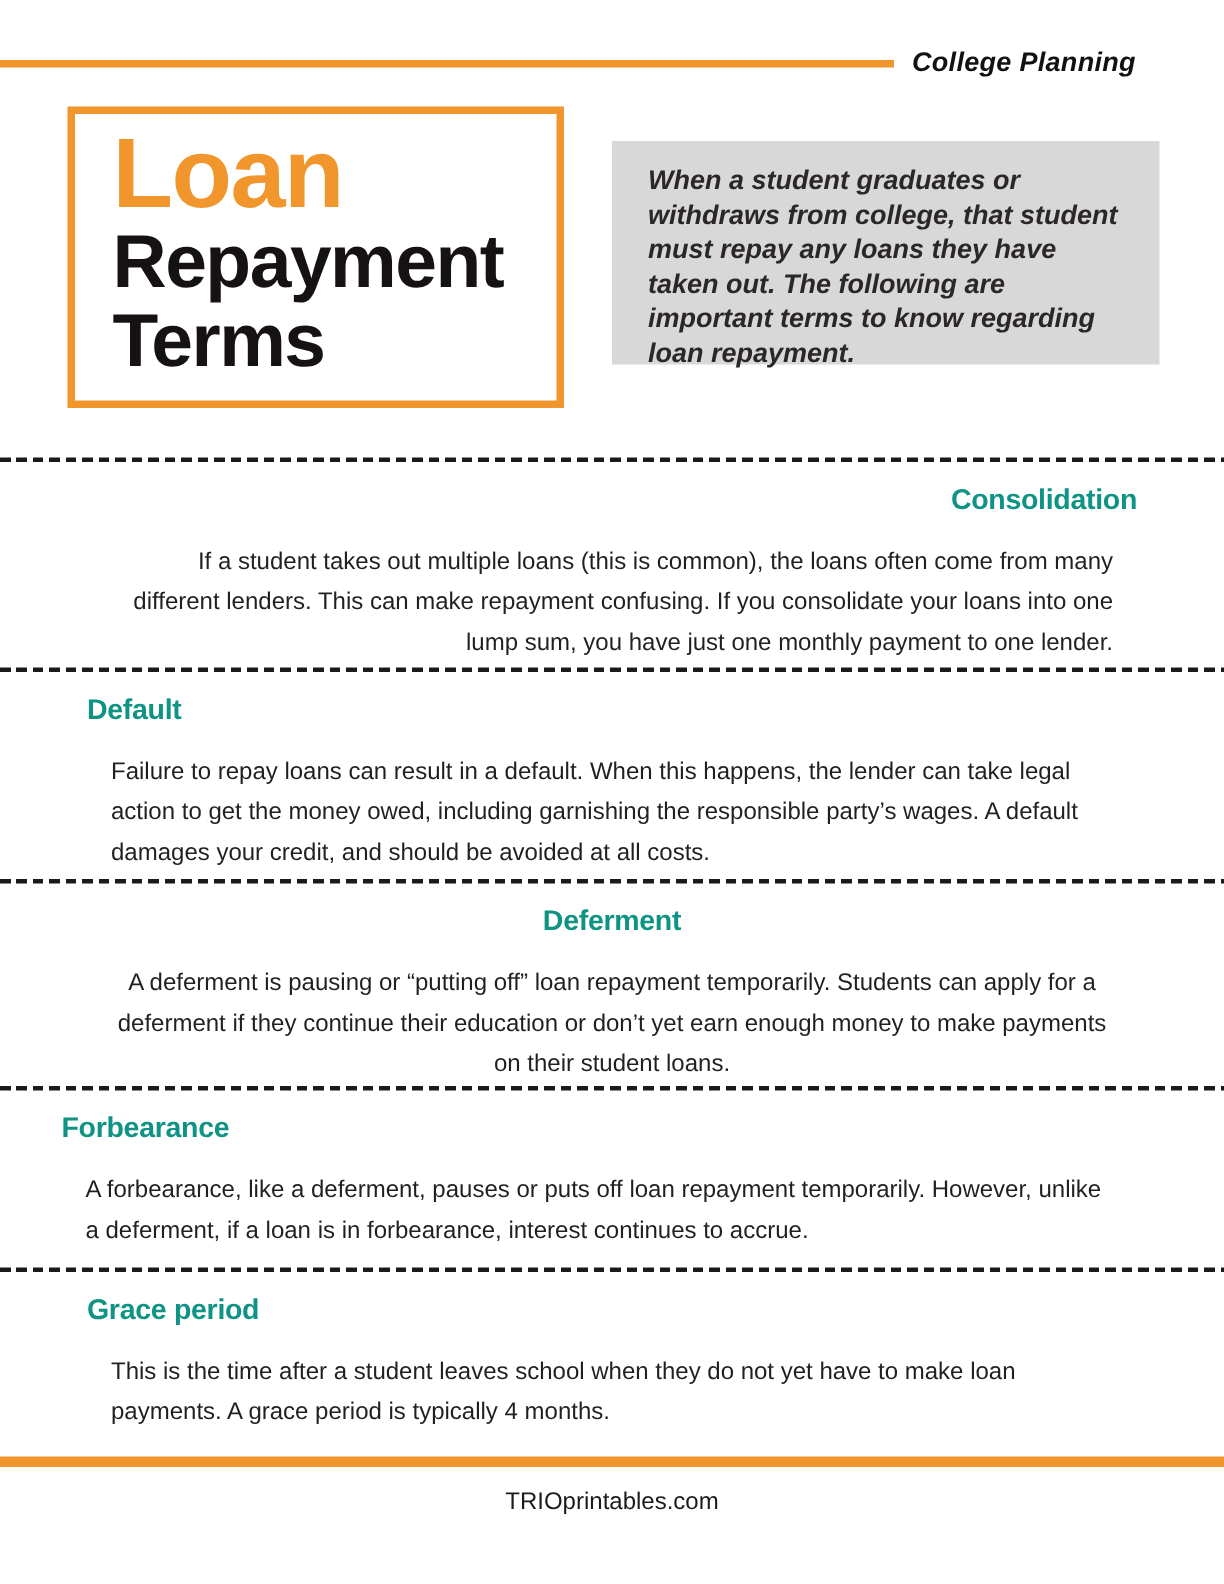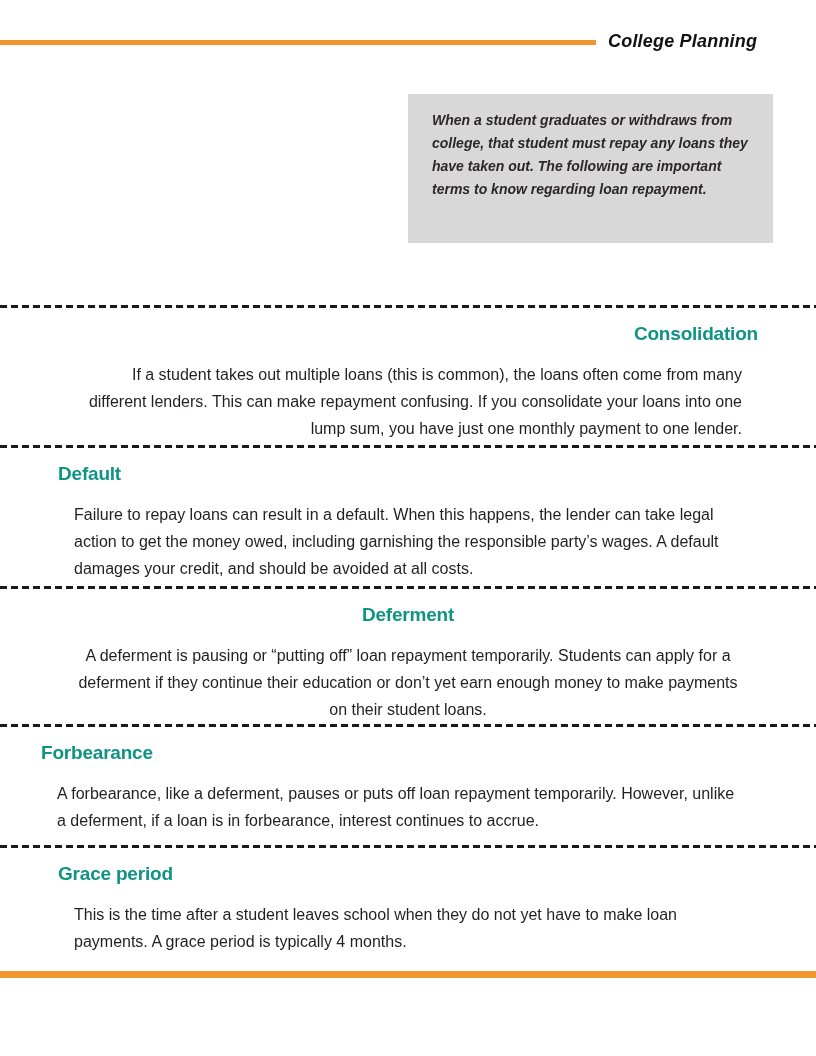--- a/index.html
+++ b/index.html
@@ -50,21 +50,21 @@
   }
   .intro-box{
     position:absolute;top:94px;left:408px;
     width:365px;height:149px;
     box-sizing:border-box;
     background:var(--graybox);
     padding:15px 22px 0 24px;
   }
   .intro-box p{
     margin:0;
-    font-size:14px;line-height:23px;
+    font-size:18px;line-height:23px;
     font-style:italic;font-weight:bold;
     color:#2b2727;
   }
 
   
   .section{
     position:relative;
     box-sizing:border-box;
     padding:17px 58px 0 58px;
   }
@@ -104,20 +104,25 @@
 </style>
 </head>
 <body>
 
 <div class="page">
 
   <header class="hero">
     <div class="top-rule"></div>
     <div class="brand">College Planning</div>
 
+    <div class="title-box">
+      <div class="title-loan">Loan</div>
+      <div class="title-rest">Repayment</div>
+      <div class="title-rest">Terms</div>
+    </div>
 
     <div class="intro-box">
       <p>When a student graduates or withdraws from college, that student must repay any loans they have taken out. The following are important terms to know regarding loan repayment.</p>
     </div>
   </header>
 
   <main>
 
     <section class="section s1">
       <span class="dash"></span>
@@ -146,15 +151,16 @@
     <section class="section s5">
       <span class="dash"></span>
       <h2>Grace period</h2>
       <p>This is the time after a student leaves school when they do not yet have to make loan payments. A grace period is typically 4 months.</p>
     </section>
 
   </main>
 
   <footer>
     <div class="footer-bar"></div>
+    <div class="footer-text">TRIOprintables.com</div>
   </footer>
 
 </div>
 
 </body></html>

